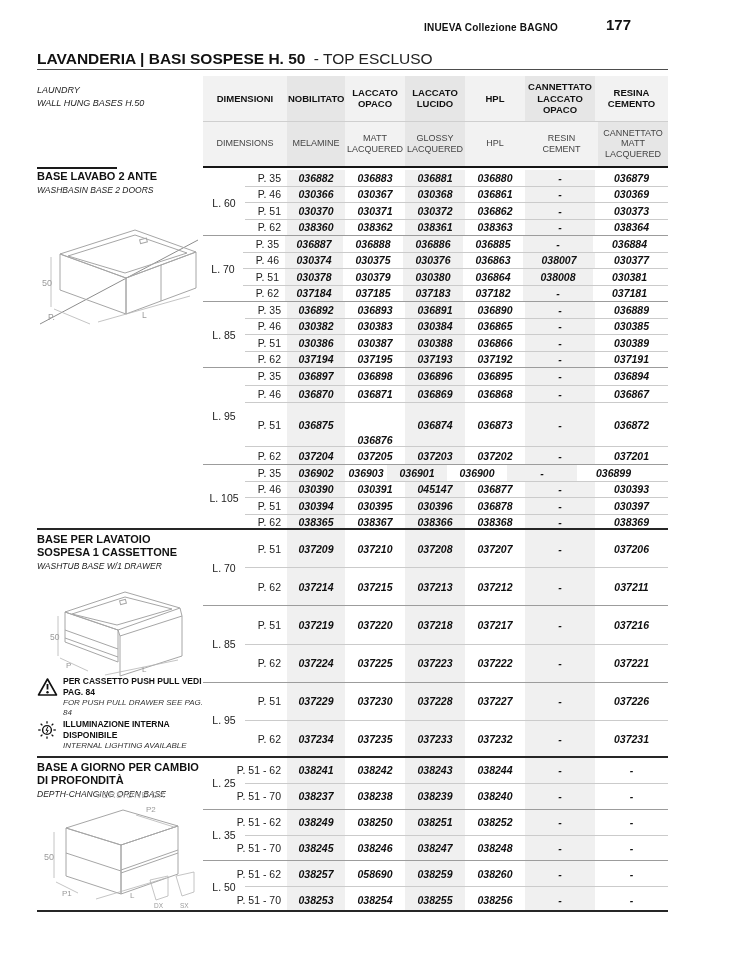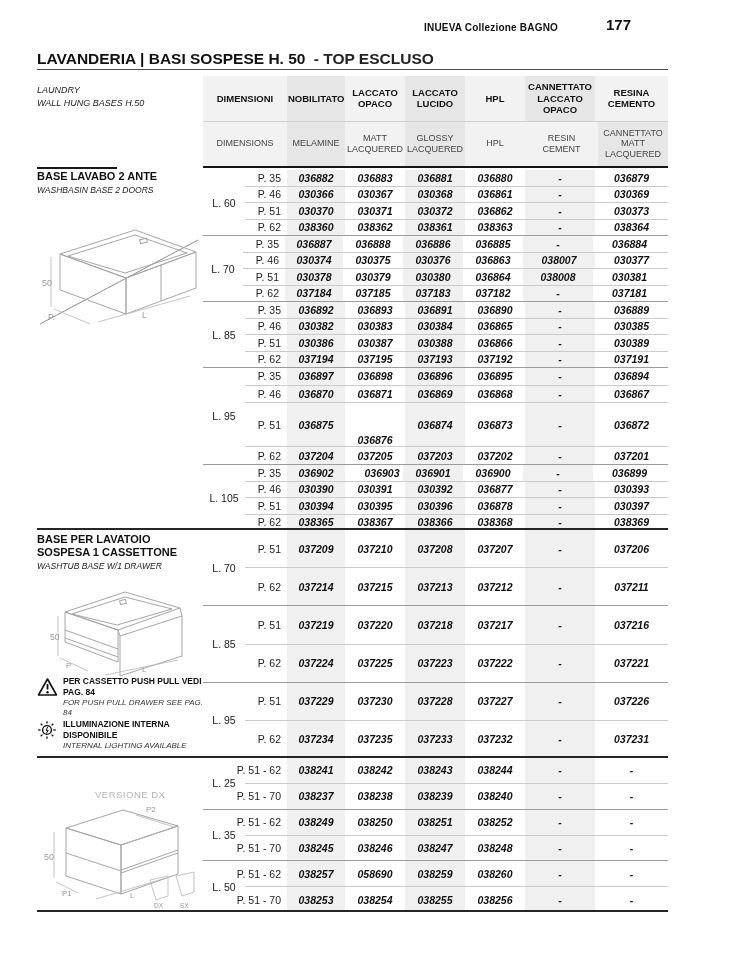--- a/index.html
+++ b/index.html
@@ -7,21 +7,21 @@
         font-family:"Liberation Sans", sans-serif;color:#1a1a1a;}
   .abs{position:absolute;}
 
   
   .collection{left:424px;top:22px;font-size:10px;font-weight:bold;letter-spacing:.2px;color:#111;}
   .pagenum{left:606px;top:16px;font-size:15px;font-weight:bold;color:#111;}
 
   
   .title{left:37px;top:50px;font-size:15.5px;white-space:nowrap;}
   .title .main{font-weight:bold;color:#111;}
-  .title .suffix{font-weight:bold;color:#222;margin-left:4px;}
+  .title .suffix{font-weight:normal;color:#222;margin-left:4px;}
   .title-rule{left:37px;top:69px;width:631px;height:1px;background:#4d4d4d;}
   .subtitle{left:37px;top:84px;font-size:9px;font-style:italic;line-height:13px;color:#1c1c1c;}
 
   
   #hdr{position:absolute;left:203px;top:76px;width:465px;height:92px;background:#f2f2f2;
        border-bottom:2px solid #161616;box-sizing:border-box;display:flex;flex-direction:column;}
   .hdr-row{flex:1;display:flex;}
   .hdr-row-it{border-bottom:1px solid #cfcfcf;font-weight:bold;font-size:9.5px;color:#111;}
   .hdr-row-en{font-size:9px;color:#454545;}
   .hdr-cell{display:flex;align-items:center;justify-content:center;text-align:center;
@@ -137,20 +137,24 @@
   <div class="abs sec-head" style="top:170px;">
     <div class="h-it">BASE LAVABO 2 ANTE</div>
     <div class="h-en">WASHBASIN BASE 2 DOORS</div>
   </div>
 
   <div class="abs sec-head" style="top:533px;">
     <div class="h-it">BASE PER LAVATOIO SOSPESA 1 CASSETTONE</div>
     <div class="h-en">WASHTUB BASE W/1 DRAWER</div>
   </div>
 
+  <div class="abs sec-head" style="top:761px;">
+    <div class="h-it">BASE A GIORNO PER CAMBIO DI PROFONDITÀ</div>
+    <div class="h-en">DEPTH-CHANGING OPEN BASE</div>
+  </div>
   <div class="abs versione">VERSIONE DX</div>
 
   <svg class="abs" style="left:40px;top:212px;" width="160" height="115" viewBox="0 0 160 115">
     <line class="sketch-dark" x1="0" y1="112" x2="158" y2="28"></line>
     <path class="sketch" d="M20,42 L95,18 L156,40 L86,66 Z"></path>
     <path class="sketch" d="M28,44 L95,23 L147,41 L85,61 Z"></path>
     <path class="sketch" d="M20,42 L20,78 L86,102 L86,66 Z"></path>
     <path class="sketch" d="M86,66 L156,40 L156,76 L86,102 Z"></path>
     <line class="sketch" x1="121" y1="53" x2="121" y2="89"></line>
     <rect class="sketch" x="100" y="27" width="7" height="4" transform="rotate(-14 103 29)"></rect>
@@ -437,33 +441,33 @@
           </div>
         </div>
         <div class="group" style="flex-grow: 4;">
           <div class="l-cell">L. 105</div>
           <div class="rows">
             <div class="row">
               <div class="p-cell">
                 <span>P. 35</span>
               </div>
               <div class="code shade" style="width: 58px;">036902</div>
-              <div class="code" style="width: 42px; padding-left: 16px;">036903</div>
+              <div class="code" style="width: 42px;">036903</div>
               <div class="code shade" style="width: 60px;">036901</div>
               <div class="code" style="width: 60px;">036900</div>
               <div class="code shade" style="width: 70px;">-</div>
               <div class="code" style="width: 73px;">036899</div>
             </div>
             <div class="row">
               <div class="p-cell">
                 <span>P. 46</span>
               </div>
               <div class="code shade" style="width: 58px;">030390</div>
               <div class="code" style="width: 60px;">030391</div>
-              <div class="code shade" style="width: 60px;">030392</div>
+              <div class="code shade" style="width: 60px;">045147</div>
               <div class="code" style="width: 60px;">036877</div>
               <div class="code shade" style="width: 70px;">-</div>
               <div class="code" style="width: 73px;">030393</div>
             </div>
             <div class="row">
               <div class="p-cell">
                 <span>P. 51</span>
               </div>
               <div class="code shade" style="width: 58px;">030394</div>
               <div class="code" style="width: 60px;">030395</div>

